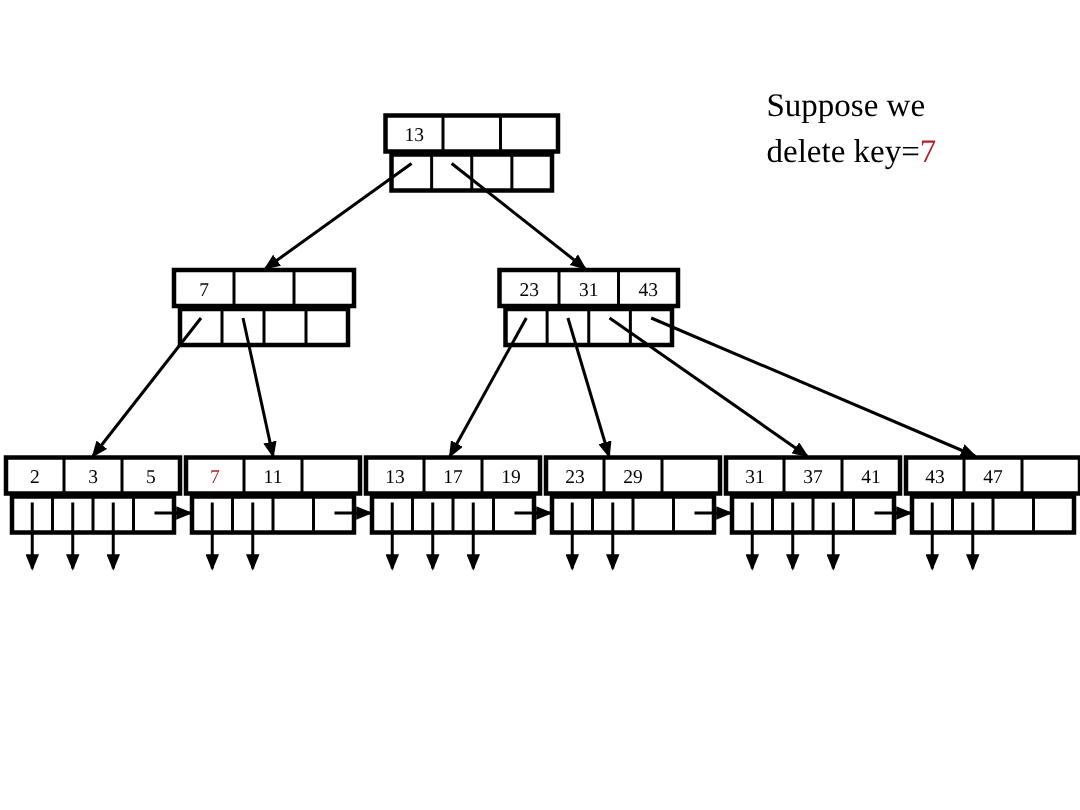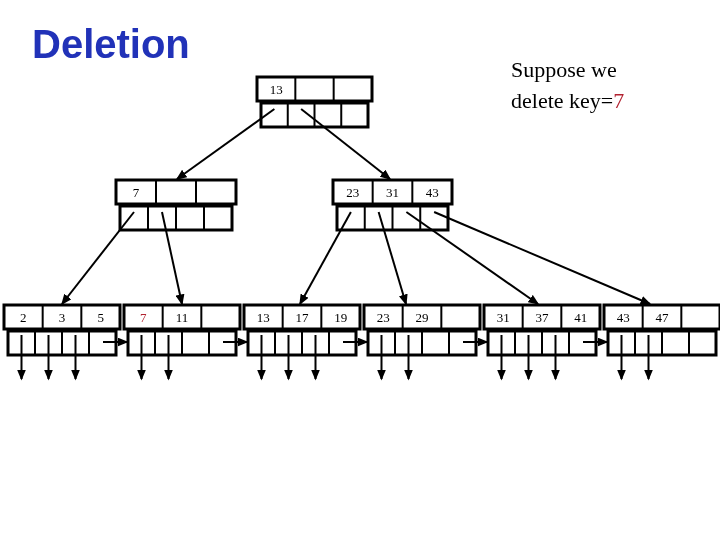--- a/index.html
+++ b/index.html
@@ -35,21 +35,20 @@
     position: absolute;
     left: 0;
     top: 0;
   }
 </style>
 </head>
 <body>
 
 <div class="slide">
 
-  <h1 class="slide-title" style="color: rgb(33, 50, 184);">Deletion</h1>
 
   <svg id="tree-svg" class="tree-svg" width="720" height="540" viewBox="0 0 720 540">
       <defs>
         <marker id="ah" markerWidth="11" markerHeight="9" refX="9.5" refY="4.5" orient="auto" markerUnits="userSpaceOnUse">
           <path d="M0,0 L11,4.5 L0,9 Z" fill="#000000"></path>
         </marker>
       </defs>
       <g>
         <rect x="257" y="77" width="115" height="24" fill="#ffffff" stroke="#000000" stroke-width="3"></rect>
         <line x1="295.3333333333333" y1="77" x2="295.3333333333333" y2="101" stroke="#000000" stroke-width="2"></line>

